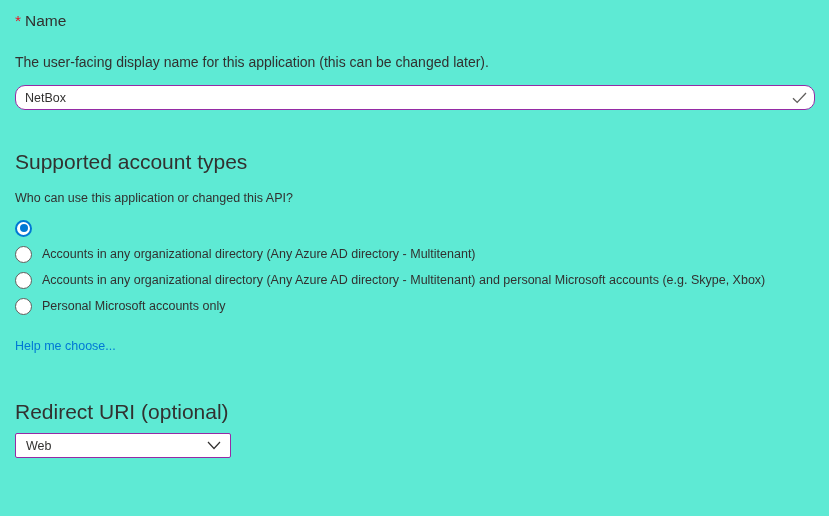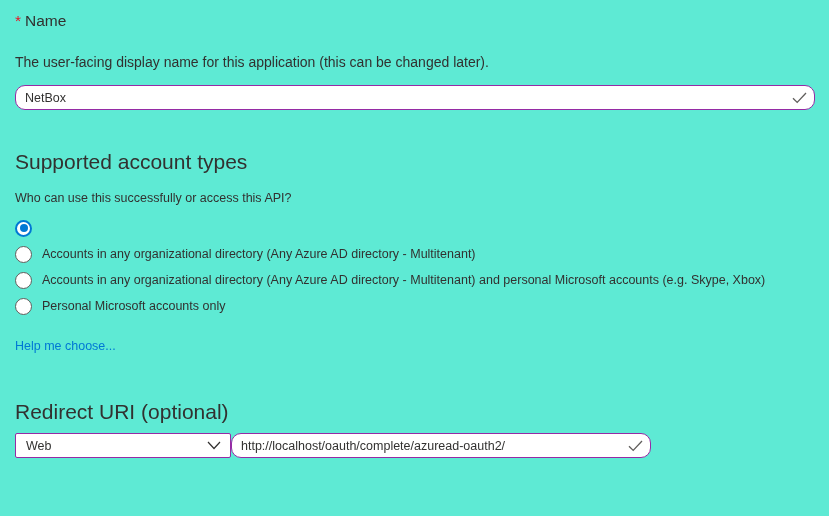--- a/index.html
+++ b/index.html
@@ -86,21 +86,21 @@
 
   <div class="input-wrap name-wrap">
     <input class="text-input" type="text" value="NetBox" style="">
     <svg class="check-icon" width="15" height="12" viewBox="0 0 15 12">
       <path d="M1 6.2 L5.2 10.4 L14 1" fill="none" stroke="currentColor" stroke-width="1.3"></path>
     </svg>
   </div>
 
   <div class="section-title">Supported account types</div>
 
-  <div class="question">Who can use this successfully or access this API?</div>
+  <div class="question">Who can use this application or changed this API?</div>
 
   <div class="radio-group">
     <div class="radio-row">
       <span class="radio selected"></span>
     </div>
     <div class="radio-row">
       <span class="radio"></span>
       <span class="radio-label">Accounts in any organizational directory (Any Azure AD directory - Multitenant)</span>
     </div>
     <div class="radio-row">
@@ -118,21 +118,15 @@
   <div class="section-title redirect">Redirect URI (optional)</div>
 
 
   <div class="uri-row">
     <div class="select-box">
       <span>Web</span>
       <svg class="chevron-icon" width="14" height="9" viewBox="0 0 14 9">
         <path d="M1 1 L7 7.5 L13 1" fill="none" stroke="currentColor" stroke-width="1.2"></path>
       </svg>
     </div>
-    <div class="input-wrap uri-wrap">
-      <input class="text-input" type="text" value="http://localhost/oauth/complete/azuread-oauth2/" style="">
-      <svg class="check-icon" width="15" height="12" viewBox="0 0 15 12">
-        <path d="M1 6.2 L5.2 10.4 L14 1" fill="none" stroke="currentColor" stroke-width="1.3"></path>
-      </svg>
-    </div>
   </div>
 
 </div>
 
 </body></html>

